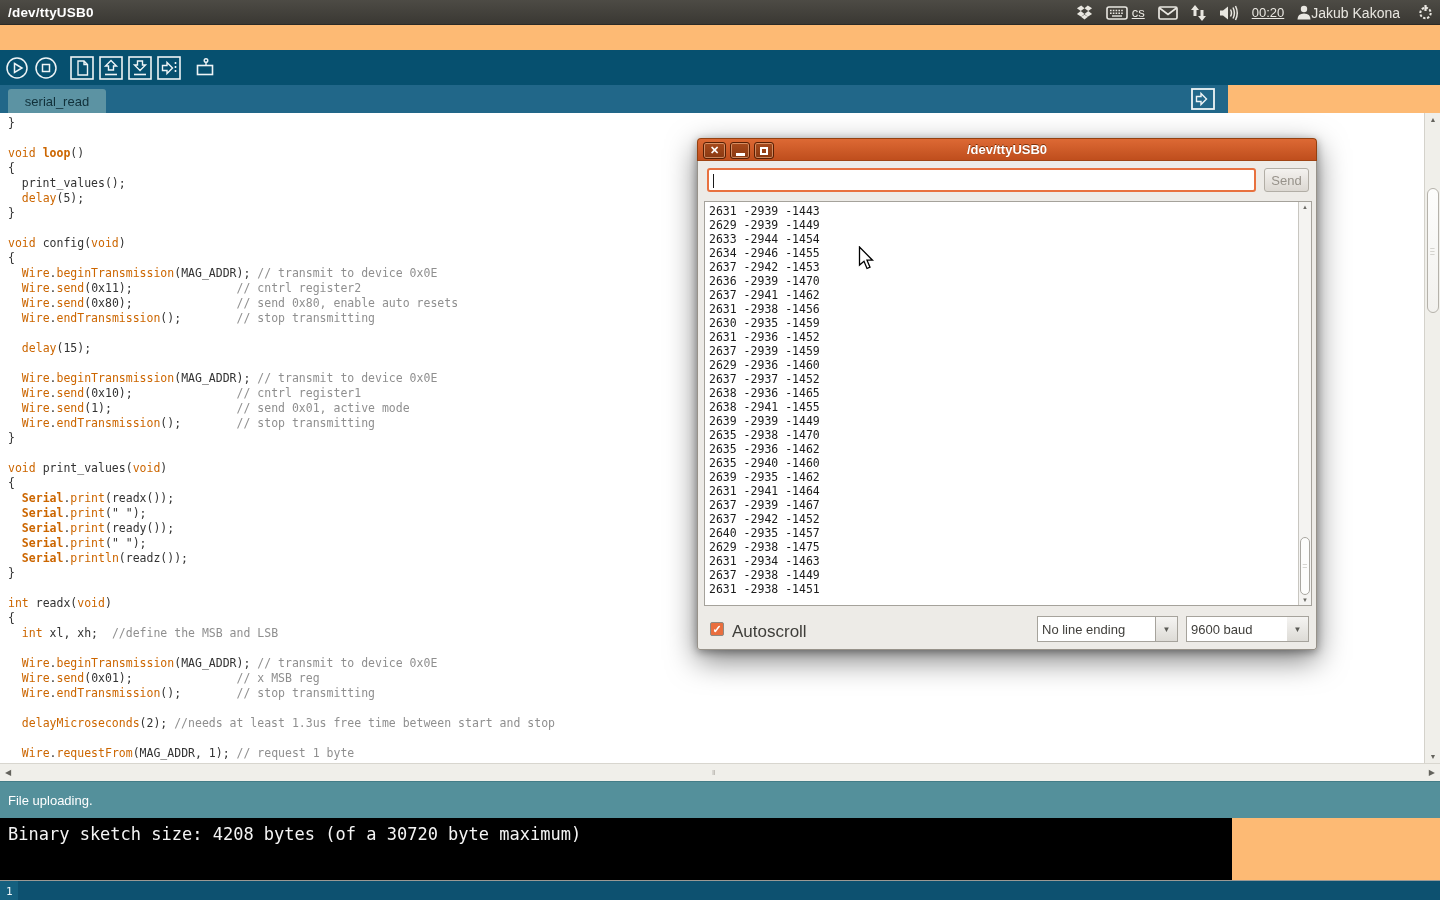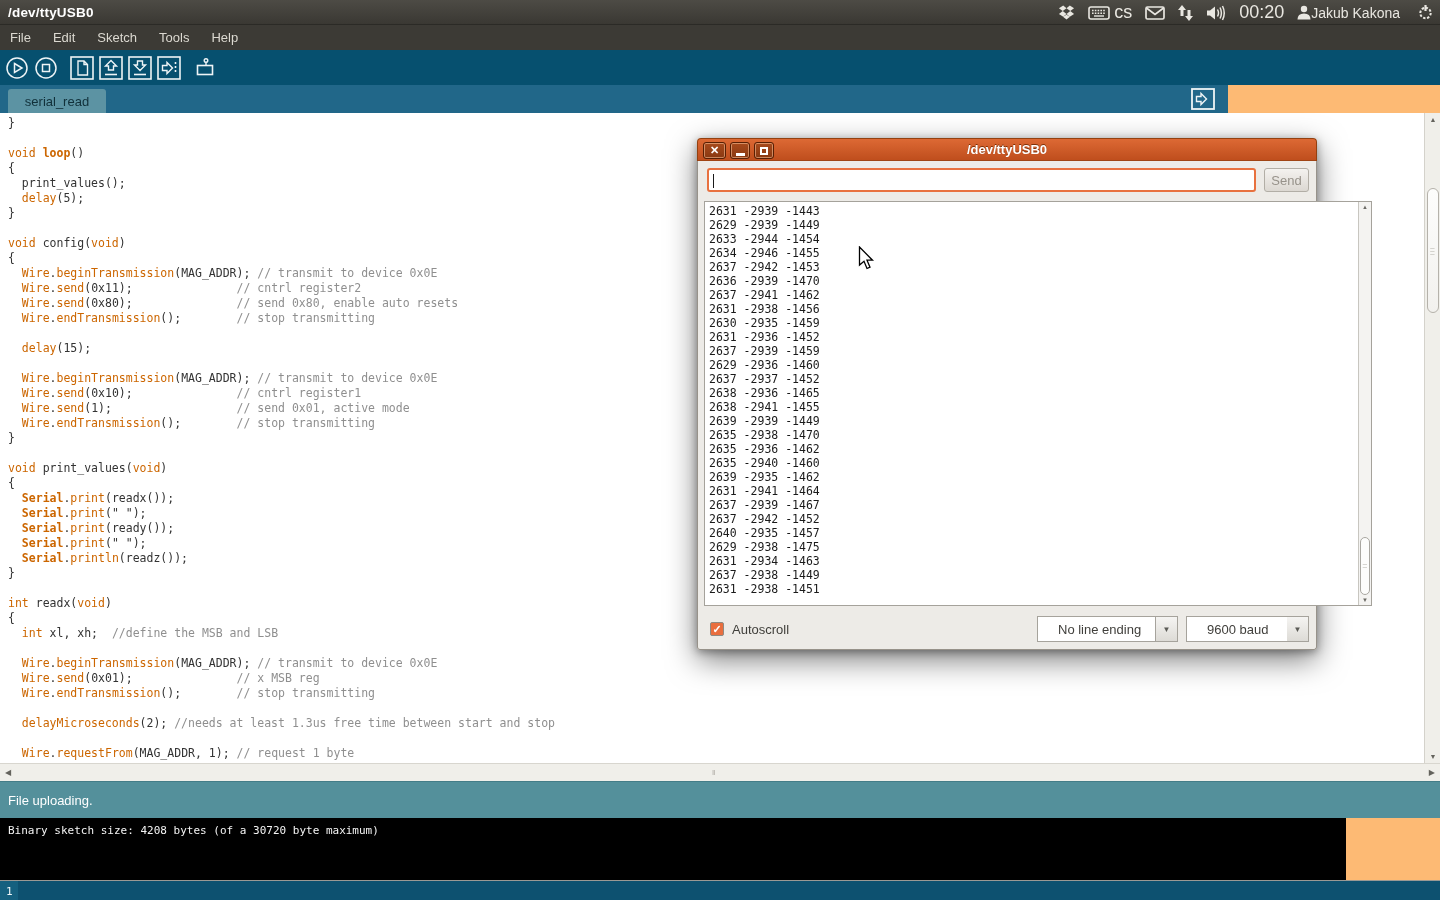--- a/index.html
+++ b/index.html
@@ -7,21 +7,21 @@
   body { font-family:"Liberation Sans", sans-serif; position:relative; }
   #screen { position:absolute; inset:0; width:1440px; height:900px; background:#fdba74; }
 
   
   .topbar { position:absolute; left:0; top:0; width:1440px; height:25px;
     background:linear-gradient(#4d4b45,#3a3833); border-bottom:1px solid #2b2a26;
     display:flex; align-items:center; color:#fff; }
   .topbar .wtitle { font-weight:bold; font-size:13.5px; margin-left:8px; letter-spacing:.2px; }
   .tray { position:absolute; right:6px; top:0; height:25px; display:flex; align-items:center; gap:13px; color:#e9e7e1; }
   .tray svg { display:block; }
-  .tray .txt { font-size:18px; color:#e9e7e1; }
+  .tray .txt { font-size:13px; color:#e9e7e1;text-decoration:underline; }
   .tray .user { font-size:14px; }
 
   
   .menubar { position:absolute; left:0; top:25px; width:1440px; height:25px; background:#3c3a35;
     display:flex; align-items:center; padding-left:10px; gap:22px; }
   .menu-item { color:#dcd9d1; font-size:13px; cursor:default; }
 
   
   .toolbar { position:absolute; left:0; top:50px; width:1440px; height:35px; background:#06506f;
     display:flex; align-items:center; }
@@ -56,22 +56,22 @@
     text-align:center; font-size:6px; line-height:3px; color:#a9a69f; }
 
   
   .hscroll { position:absolute; left:0; top:763px; width:1440px; height:18px; background:#f0efea;
     border-top:1px solid #d8d6cf; }
   .hscroll .arr { position:absolute; top:4px; font-size:8px; color:#64635d; }
 
   
   .statusbar { position:absolute; left:0; top:781px; width:1440px; height:37px; background:#54909b;
     border-top:1px solid #447d88; color:#fff; font-size:13px; display:flex; align-items:center; padding-left:8px; }
-  .console { position:absolute; left:0; top:818px; width:1346px; height:62px; background:#000;
-    color:#f4f4f4; font-family:"DejaVu Sans Mono", monospace; font-size:11px; padding:6px 0 0 8px; }
+  .console { position:absolute; left:0; top:818px; width:1232px; height:62px; background:#000;
+    color:#f4f4f4; font-family:"DejaVu Sans Mono", monospace; font-size:17px; padding:6px 0 0 8px; }
   .footerline { position:absolute; left:0; top:880px; width:1440px; height:20px; background:#0d5170;
     border-top:1px solid #9b9994; color:#eef5f8; font-family:"DejaVu Sans Mono", monospace; font-size:11px; }
   .footerline .ln { position:absolute; left:0; top:0; width:18px; height:20px; background:#15607f;
     display:flex; align-items:center; padding-left:6px; }
 
   
   .sm-window { position:absolute; left:697px; top:138px; width:620px; height:512px;
     border-radius:4px 4px 3px 3px; box-shadow:0 10px 30px rgba(0,0,0,.5), 0 2px 8px rgba(0,0,0,.35); }
   .sm-title { position:absolute; left:0; top:0; width:620px; height:23px;
     background:linear-gradient(#dd6934,#bf4e1d); border:1px solid #94400f; border-bottom:1px solid #a04414;
@@ -89,38 +89,38 @@
   .sm-body { position:absolute; left:0; top:23px; width:620px; height:489px; background:#edebe7;
     border:1px solid #97928a; border-top:none; border-radius:0 0 3px 3px; }
 
   .sm-input { position:absolute; left:9px; top:7px; width:549px; height:24px; background:#fff;
     border:2px solid #e8713f; border-radius:3px; }
   .sm-caret { position:absolute; left:4px; top:4px; width:1px; height:14px; background:#1a1a1a; }
   .sm-send { position:absolute; left:566px; top:7px; width:45px; height:24px;
     background:linear-gradient(#f4f2ef,#dcd8d2); border:1px solid #b2aea6; border-radius:3px;
     color:#97928a; font-size:13px; display:flex; align-items:center; justify-content:center; }
 
-  .sm-output { position:absolute; left:6px; top:40px; width:668px; height:405px; background:#fff;
+  .sm-output { position:absolute; left:6px; top:40px; width:608px; height:405px; background:#fff;
     border:1px solid #a5a29b; }
   .sm-output pre { position:absolute; left:4px; top:2px; font-family:"DejaVu Sans Mono", monospace;
     font-size:11.5px; line-height:14px; color:#1a1a1a; }
   .sm-vscroll { position:absolute; right:0; top:0; width:13px; height:403px; background:#f4f3f1;
     border-left:1px solid #c8c6c0; }
   .sm-vscroll .arr { position:absolute; left:0; width:12px; text-align:center; font-size:6px; color:#6b6a65; }
   .sm-vthumb { position:absolute; left:1px; bottom:10px; width:10px; height:58px; background:#fdfdfc;
     border:1px solid #a9a7a1; border-radius:5px; }
 
   .sm-controls { position:absolute; left:0; top:452px; width:620px; height:37px; }
   .sm-check { position:absolute; left:12px; top:9px; width:14px; height:14px; background:#e96e3e;
     border:1px solid #8f8a82; border-radius:2px; color:#fff; font-size:11px; font-weight:bold;
     line-height:12px; text-align:center; }
-  .sm-checklabel { position:absolute; left:34px; top:9px; font-size:13px; color:#3f3e3a; }
+  .sm-checklabel { position:absolute; left:34px; top:9px; font-size:17px; color:#3f3e3a; }
   .dd { position:absolute; top:3px; height:26px; }
   .dd .field { position:absolute; left:0; top:0; height:26px; background:#fff; border:1px solid #a6a39c;
-    font-size:13px; color:#403f3b; display:flex; align-items:center; padding-left:20px; }
+    font-size:13px; color:#403f3b; display:flex; align-items:center; padding-left:4px; }
   .dd .btn { position:absolute; top:0; width:22px; height:26px; background:linear-gradient(#f5f4f2,#dddbd6);
     border:1px solid #a6a39c; border-left:none; display:flex; align-items:center; justify-content:center;
     font-size:8px; color:#5a5a55; }
   .dd1 { left:339px; } .dd1 .field { width:119px; } .dd1 .btn { left:119px; }
   .dd2 { left:488px; } .dd2 .field { width:112px; } .dd2 .btn { left:101px; }
 
   .cursor { position:absolute; left:858px; top:246px; z-index:50; }
 </style>
 </head>
 <body>
@@ -178,27 +178,20 @@
       </span>
       <span style="margin-left:4px">
         <svg width="17" height="17" viewBox="0 0 17 17">
           <circle cx="8.5" cy="9" r="5.2" fill="none" stroke="#e9e7e1" stroke-width="2" stroke-dasharray="2.4 1.6"></circle>
           <line x1="8.5" y1="1" x2="8.5" y2="7" stroke="#e9e7e1" stroke-width="2.2"></line>
         </svg>
       </span>
     </div>
   </div>
 
-  <div class="menubar">
-      <span class="menu-item">File</span>
-      <span class="menu-item">Edit</span>
-      <span class="menu-item">Sketch</span>
-      <span class="menu-item">Tools</span>
-      <span class="menu-item">Help</span>
-    </div>
 
   <div class="toolbar">
     <span class="tbtn tb-circle" title="">
       <svg width="24" height="24" viewBox="0 0 24 24">
           <circle cx="12" cy="12" r="10" fill="none" stroke="#eef4f6" stroke-width="1.5"></circle>
           <polygon points="9.5,7.5 17,12 9.5,16.5" fill="none" stroke="#eef4f6" stroke-width="1.5"></polygon>
         </svg>
     </span>
     <span class="tbtn tb-circle">
       <svg width="24" height="24" viewBox="0 0 24 24">

